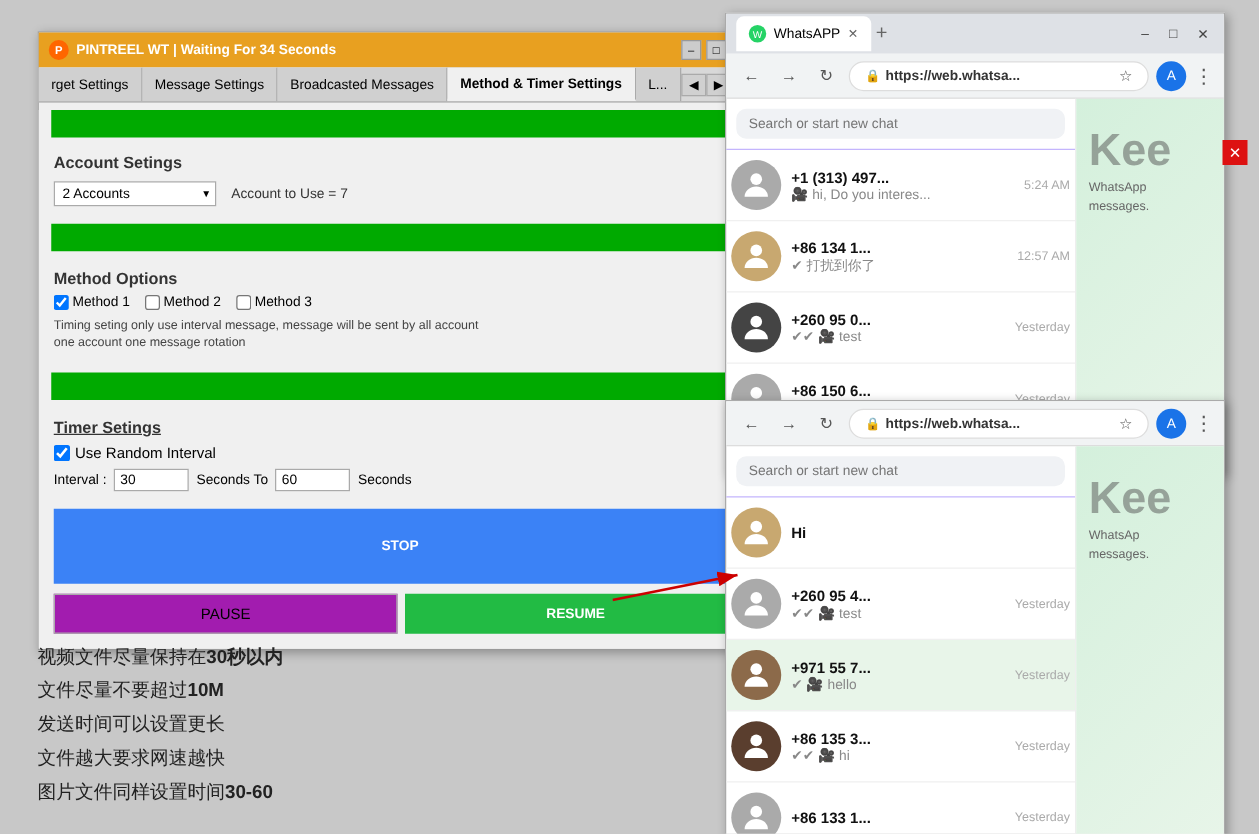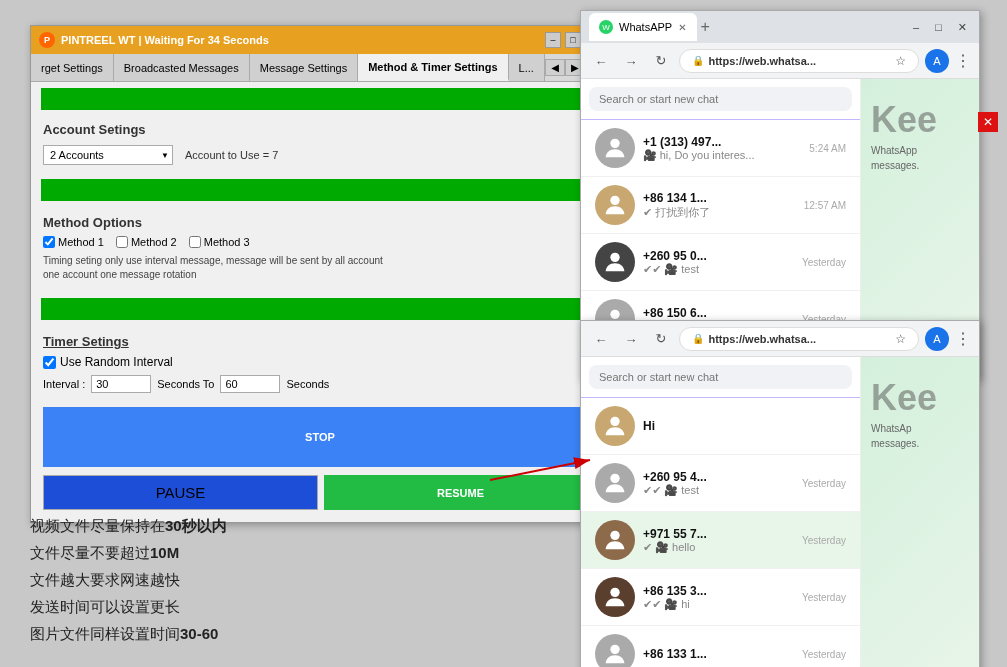--- a/index.html
+++ b/index.html
@@ -243,23 +243,23 @@
       text-align: center;
     }
     .buttons-row2 {
       display: flex;
       gap: 6px;
       padding: 2px 12px 12px;
     }
     .btn-pause {
       flex: 1;
       padding: 8px;
-      background: #1d4ed8;
+      background: #a21caf;
       border: 1px solid #aaa;
-      font-size: 15px;
+      font-size: 12px;
       cursor: pointer;
       text-align: center;
     }
     .btn-resume {
       flex: 1;
       padding: 8px;
       background: #22bb44;
       color: white;
       border: none;
       font-size: 11px;
@@ -421,21 +421,21 @@
       font-size: 11px;
       color: #aaa;
     }
     .wa-chat-list {
       flex: 1;
       overflow: hidden;
     }
     .wa-chat-item {
       display: flex;
       align-items: center;
-      padding: 8px 14px;
+      padding: 8px 4px;
       border-bottom: 1px solid #f0f0f0;
       cursor: pointer;
       gap: 8px;
     }
     .wa-avatar {
       width: 40px;
       height: 40px;
       border-radius: 50%;
       background: #ccc;
       flex-shrink: 0;
@@ -559,24 +559,24 @@
       <div class="pintreel-ctrl-btn">□</div>
       <div class="pintreel-ctrl-btn">✕</div>
     </div>
   </div>
 
   <div class="pintreel-tabs">
     <div class="ptab inactive">
       <span>rget Settings</span>
     </div>
     <div class="ptab inactive">
+      <span>Message Settings</span>
+    </div>
+    <div class="ptab inactive">
       <span>Broadcasted Messages</span>
-    </div>
-    <div class="ptab inactive">
-      <span>Message Settings</span>
     </div>
     <div class="ptab active">
       <span>Method &amp; Timer Settings</span>
     </div>
     <div class="ptab inactive">
       <span>L...</span>
     </div>
     <div class="ptab-nav">
       <div class="ptab-nav-btn">◀</div>
       <div class="ptab-nav-btn">▶</div>
@@ -874,16 +874,16 @@
     <marker id="arrowhead" markerWidth="8" markerHeight="6" refX="8" refY="3" orient="auto">
       <polygon points="0 0, 8 3, 0 6" fill="#cc0000"></polygon>
     </marker>
   </defs>
   <line x1="0" y1="30" x2="100" y2="10" stroke="#cc0000" stroke-width="2" marker-end="url(#arrowhead)"></line>
 </svg>
 
 <div class="bottom-text">
   <div class="bottom-text-line">视频文件尽量保持在<span class="bold">30秒以内</span></div>
   <div class="bottom-text-line">文件尽量不要超过<span class="bold">10M</span></div>
+  <div class="bottom-text-line">发送时间可以设置更长</div>
   <div class="bottom-text-line">文件越大要求网速越快</div>
-  <div class="bottom-text-line">发送时间可以设置更长</div>
   <div class="bottom-text-line">图片文件同样设置时间<span class="bold">30-60</span></div>
 </div>
 
 </body></html>

